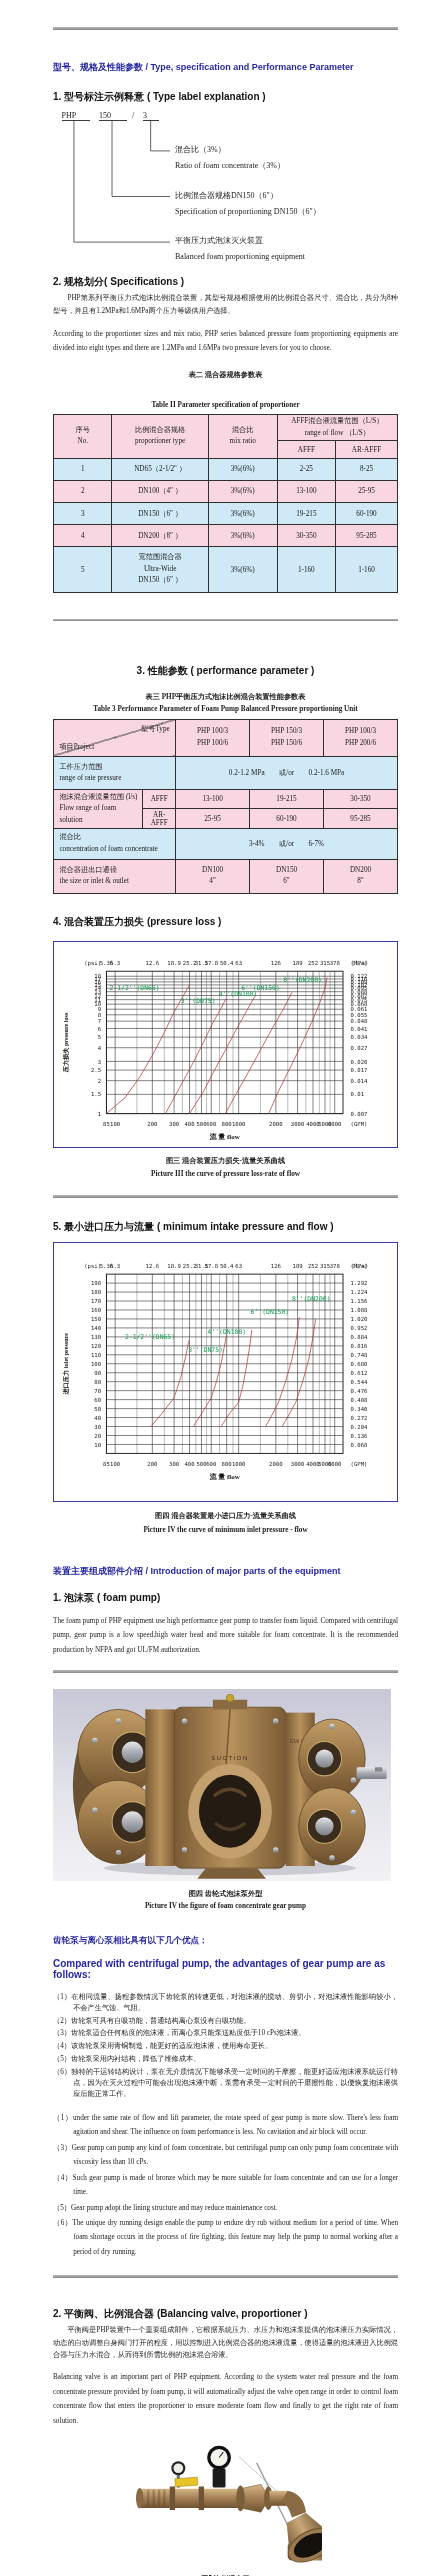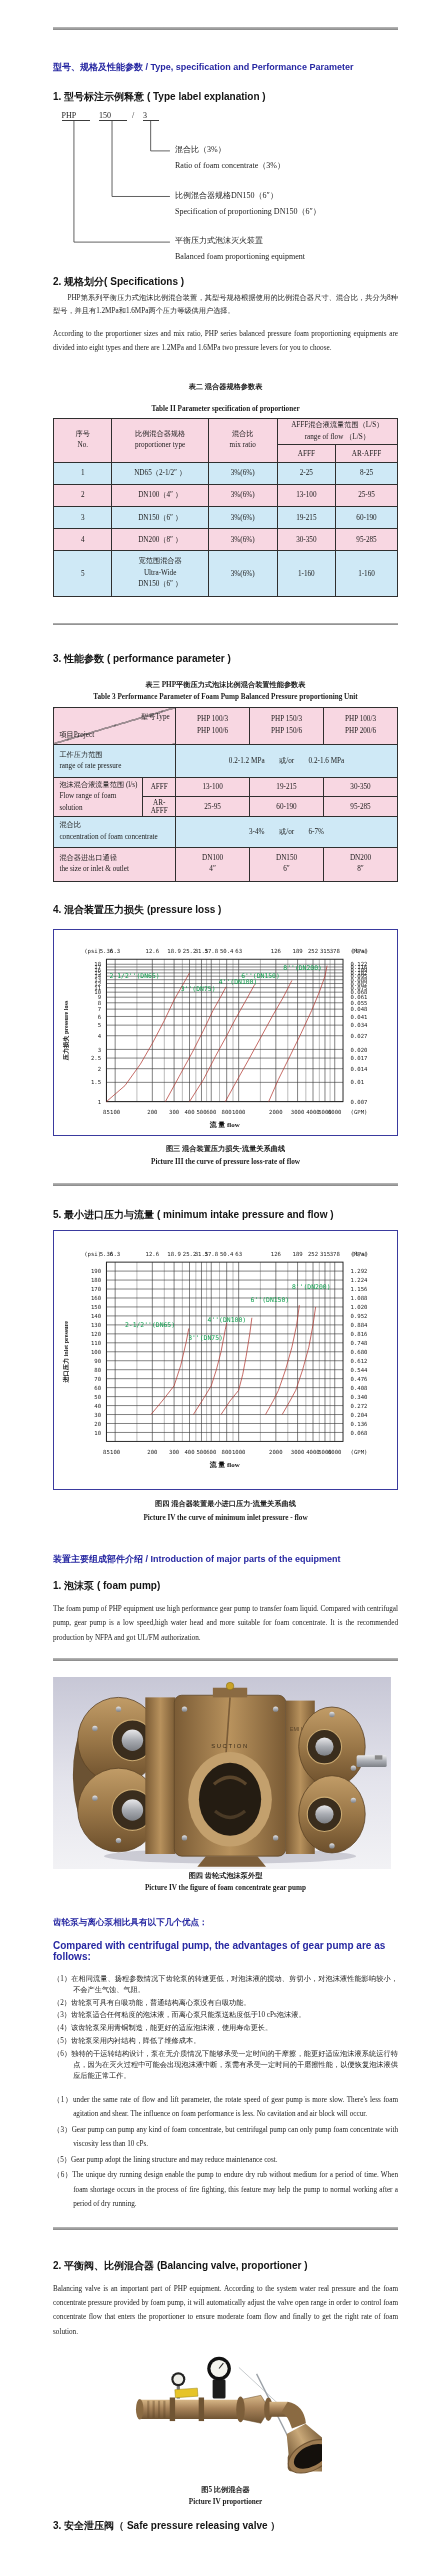--- a/index.html
+++ b/index.html
@@ -58,22 +58,22 @@
     <span class="dg-label" style="top:81px;">比例混合器规格DN150（6″）</span>
     <span class="dg-label" style="top:97px;">Specification of proportioning DN150（6″）</span>
     <span class="dg-label" style="top:126px;">平衡压力式泡沫灭火装置</span>
     <span class="dg-label" style="top:143px;">Balanced foam proportioning equipment</span>
   </div>
 
   <div class="h-black" style="margin-top:13px;">2.  规格划分( Specifications )</div>
   <div class="cn-p" style="margin-top:3.2px;">PHP第系列平衡压力式泡沫比例混合装置，其型号规格根据使用的比例混合器尺寸、混合比，共分为8种型号，并且有1.2MPa和1.6MPa两个压力等级供用户选择。</div>
   <div class="en-p" style="margin-top:9.6px;">According to the proportioner sizes and mix ratio, PHP series balanced pressure foam proportioning equipments are divided into eight types and there are 1.2MPa and 1.6MPa two pressure levers for you to choose.</div>
 
-  <div class="cap" style="margin-top:26px;">表二 混合器规格参数表</div>
-  <div class="cap-en" style="margin-top:13px;">Table II  Parameter specification of proportioner</div>
+  <div class="cap" style="margin-top:14px;">表二 混合器规格参数表</div>
+  <div class="cap-en" style="margin-top:21px;">Table II  Parameter specification of proportioner</div>
 
   <table style="margin-top:5.4px;">
     <colgroup>
         <col style="width:17%">
         <col style="width:28%">
         <col style="width:20%">
         <col style="width:17%">
         <col style="width:18%">
       </colgroup>
     <tbody>
@@ -136,21 +136,21 @@
           </td>
       <td class="blue">3%(6%)</td>
       <td class="blue">1-160</td>
       <td class="blue">1-160</td>
     </tr>
   </tbody>
     </table>
 
   <div class="rule" style="margin-top:26px;"></div>
 
-  <div class="h-black" style="margin-top:27px;">3.  性能参数 ( performance parameter )</div>
+  <div class="h-black" style="margin-top:43px;text-align:center;">3.  性能参数 ( performance parameter )</div>
 
   <div class="cap" style="margin-top:14px;">表三  PHP平衡压力式泡沫比例混合装置性能参数表</div>
   <div class="cap-en" style="margin-top:3.2px;">Table 3 Performance Parameter of Foam Pump Balanced Pressure proportioning Unit</div>
 
   <table style="margin-top:5.4px;">
     <colgroup>
         <col style="width:26%">
         <col style="width:9.5%">
         <col style="width:21.5%">
         <col style="width:21.5%">
@@ -573,45 +573,47 @@
         <circle cx="245" cy="300" r="5" fill="url(#steel)"></circle>
       <circle cx="415" cy="60" r="5" fill="url(#steel)"></circle>
         <circle cx="415" cy="300" r="5" fill="url(#steel)"></circle>
       <circle cx="520" cy="70" r="5" fill="url(#steel)"></circle>
         <circle cx="560" cy="170" r="5" fill="url(#steel)"></circle>
       <circle cx="520" cy="315" r="5" fill="url(#steel)"></circle>
         <circle cx="560" cy="230" r="5" fill="url(#steel)"></circle>
       <path d="M285,334 h96 l16,20 h-128 z" fill="#7c5e3a"></path>
     </svg>
   </div>
-  <div class="cap" style="margin-top:0;">图四 齿轮式泡沫泵外型</div>
+  <div class="cap" style="margin-top:6px;">图四 齿轮式泡沫泵外型</div>
   <div class="cap-en" style="margin-top:3.2px;">Picture IV  the figure of foam concentrate gear pump</div>
 
   <div class="h-blue" style="margin-top:25px;font-size:8.6px;">齿轮泵与离心泵相比具有以下几个优点：</div>
   <div class="h-blue" style="margin-top:11px;font-size:10px;">Compared with centrifugal pump, the advantages of gear pump are as follows:</div>
 
   <div style="margin-top:11.8px;">
     <div class="li"><span>（1）</span><span>在相同流量、扬程参数情况下齿轮泵的转速更低，对泡沫液的搅动、剪切小，对泡沫液性能影响较小，不会产生气蚀、气阻。</span></div>
     <div class="li"><span>（2）</span><span>齿轮泵可具有自吸功能，普通结构离心泵没有自吸功能。</span></div>
     <div class="li"><span>（3）</span><span>齿轮泵适合任何粘度的泡沫液，而离心泵只能泵送粘度低于10 cPs泡沫液。</span></div>
     <div class="li"><span>（4）</span><span>该齿轮泵采用青铜制造，能更好的适应泡沫液，使用寿命更长。</span></div>
     <div class="li"><span>（5）</span><span>齿轮泵采用内衬结构，降低了维修成本。</span></div>
     <div class="li"><span>（6）</span><span>独特的干运转结构设计，泵在无介质情况下能够承受一定时间的干摩擦，能更好适应泡沫液系统运行特点，因为在灭火过程中可能会出现泡沫液中断，泵需有承受一定时间的干磨擦性能，以便恢复泡沫液供应后能正常工作。</span></div>
   </div>
 
   <div style="margin-top:10.7px;">
     <div class="li-en"><span>（1）</span><span>under the same rate of flow and lift parameter, the rotate speed of gear pump is more slow. There's less foam agitation and shear. The influence on foam performance is less. No cavitation and air block will occur.</span></div>
     <div class="li-en"><span>（3）</span><span>Gear pump can pump any kind of foam concentrate, but centrifugal pump can only pump foam concentrate with viscosity less than 10 cPs.</span></div>
+    <div class="li-en"><span>（4）</span><span>Such gear pump is made of bronze which may be more suitable for foam concentrate and can use for a longer time.</span></div>
     <div class="li-en"><span>（5）</span><span>Gear pump adopt the lining structure and may reduce maintenance cost.</span></div>
     <div class="li-en"><span>（6）</span><span>The unique dry running design enable the pump to endure dry rub without medium for a period of time. When foam shortage occurs in the process of fire fighting, this feature may help the pump to normal working after a period of dry running.</span></div>
   </div>
 
   <div class="rule" style="margin-top:16px;"></div>
 
   <div class="h-black" style="margin-top:29px;">2. 平衡阀、比例混合器 (Balancing valve, proportioner )</div>
+  <div class="cn-p" style="margin-top:3.2px;">平衡阀是PHP装置中一个重要组成部件，它根据系统压力、水压力和泡沫泵提供的泡沫液压力实际情况，动态的自动调整自身阀门打开的程度，用以控制进入比例混合器的泡沫液流量，使得适量的泡沫液进入比例混合器与压力水混合，从而得到所需比例的泡沫混合溶液。</div>
   <div class="en-p" style="margin-top:8.6px;">Balancing valve is an important part of PHP equipment. According to the system water real pressure and the foam concentrate pressure provided by foam pump, it will automatically adjust the valve open range in order to control foam concentrate flow that enters the proportioner to ensure moderate foam flow and finally to get the right rate of foam solution.</div>
 
   <div style="margin-top:8.6px;text-align:center;">
     <svg width="193" height="129" viewBox="0 0 360 240">
       <defs>
         <linearGradient id="brassH" x1="0" y1="0" x2="0" y2="1">
           <stop offset="0" stop-color="#d7b787"></stop>
             <stop offset="0.45" stop-color="#a8835a"></stop>
             <stop offset="1" stop-color="#6f5433"></stop>
         </linearGradient>

